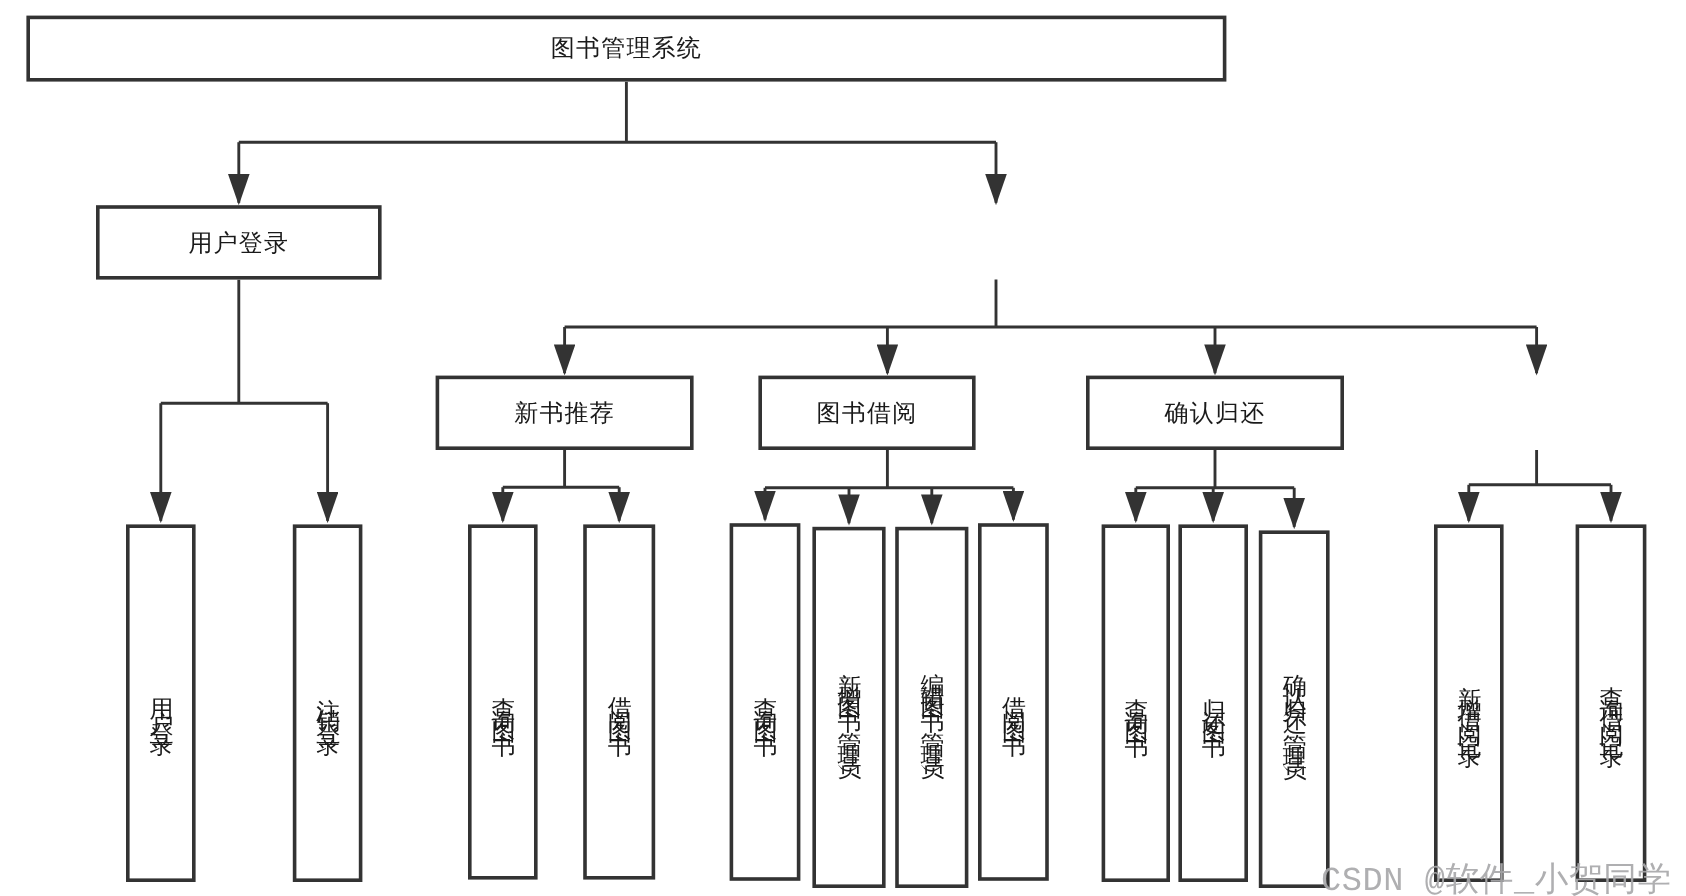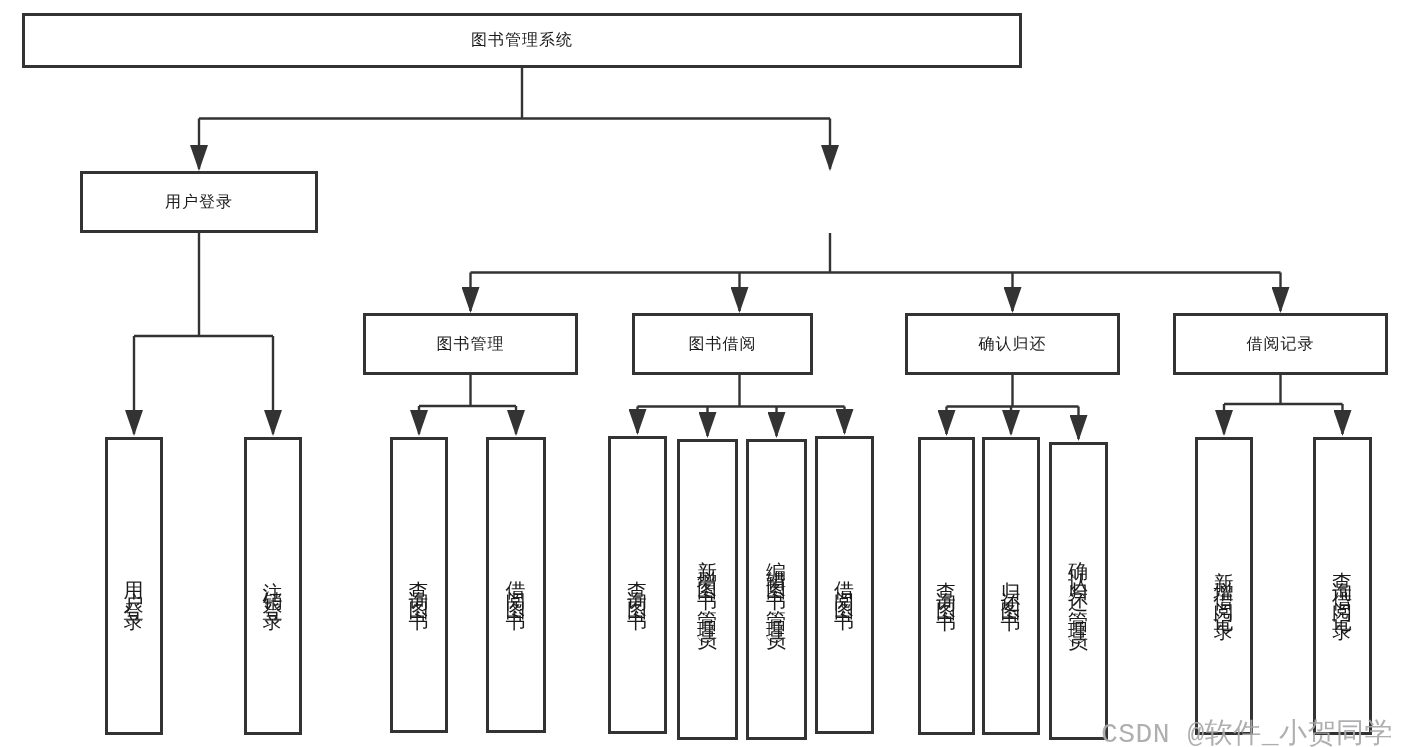--- a/index.html
+++ b/index.html
@@ -18,21 +18,21 @@
     z-index: 1;
   }
   .box {
     position: absolute;
     box-sizing: border-box;
     border: 3px solid #333333;
     background: #ffffff;
     display: flex;
     align-items: center;
     justify-content: center;
-    font-size: 16px;
+    font-size: 20px;
     color: #1a1a1a;
     letter-spacing: 1px;
     z-index: 2;
     white-space: nowrap;
   }
   .vbox {
     position: absolute;
     box-sizing: border-box;
     border: 3px solid #333333;
     background: #ffffff;
@@ -104,24 +104,23 @@
       <path d="M1280.5,375 V404 M1224,404 H1342.5"></path>
       <line x1="1224" y1="404" x2="1224" y2="434" marker-end="url(#ah)"></line>
       <line x1="1342.5" y1="404" x2="1342.5" y2="434" marker-end="url(#ah)"></line>
     </g>
   </svg>
 
   <div class="box" style="left:22px; top:13px; width:1000px; height:55px;">图书管理系统</div>
 
   <div class="box" style="left:80px; top:171px; width:238px; height:62px;">用户登录</div>
 
-  <div class="box" style="left:363px; top:313px; width:215px; height:62px;">图书管理</div>
+  <div class="box" style="left:363px; top:313px; width:215px; height:62px;">新书推荐</div>
   <div class="box" style="left:632px; top:313px; width:181px; height:62px;">图书借阅</div>
   <div class="box" style="left:905px; top:313px; width:215px; height:62px;">确认归还</div>
-  <div class="box" style="left:1173px; top:313px; width:215px; height:62px;">借阅记录</div>
 
   <div class="vbox" style="left:105px; top:437px; width:58px; height:298px;">用户登录</div>
   <div class="vbox" style="left:244px; top:437px; width:58px; height:298px;">注销登录</div>
 
   <div class="vbox" style="left:390px; top:437px; width:58px; height:296px;">查询图书</div>
   <div class="vbox" style="left:486px; top:437px; width:60px; height:296px;">借阅图书</div>
 
   <div class="vbox" style="left:608px; top:436px; width:59px; height:298px;">查询图书</div>
   <div class="vbox" style="left:677px; top:439px; width:61px; height:301px;">新增图书（管理员）</div>
   <div class="vbox" style="left:746px; top:439px; width:61px; height:301px;">编辑图书（管理员）</div>

